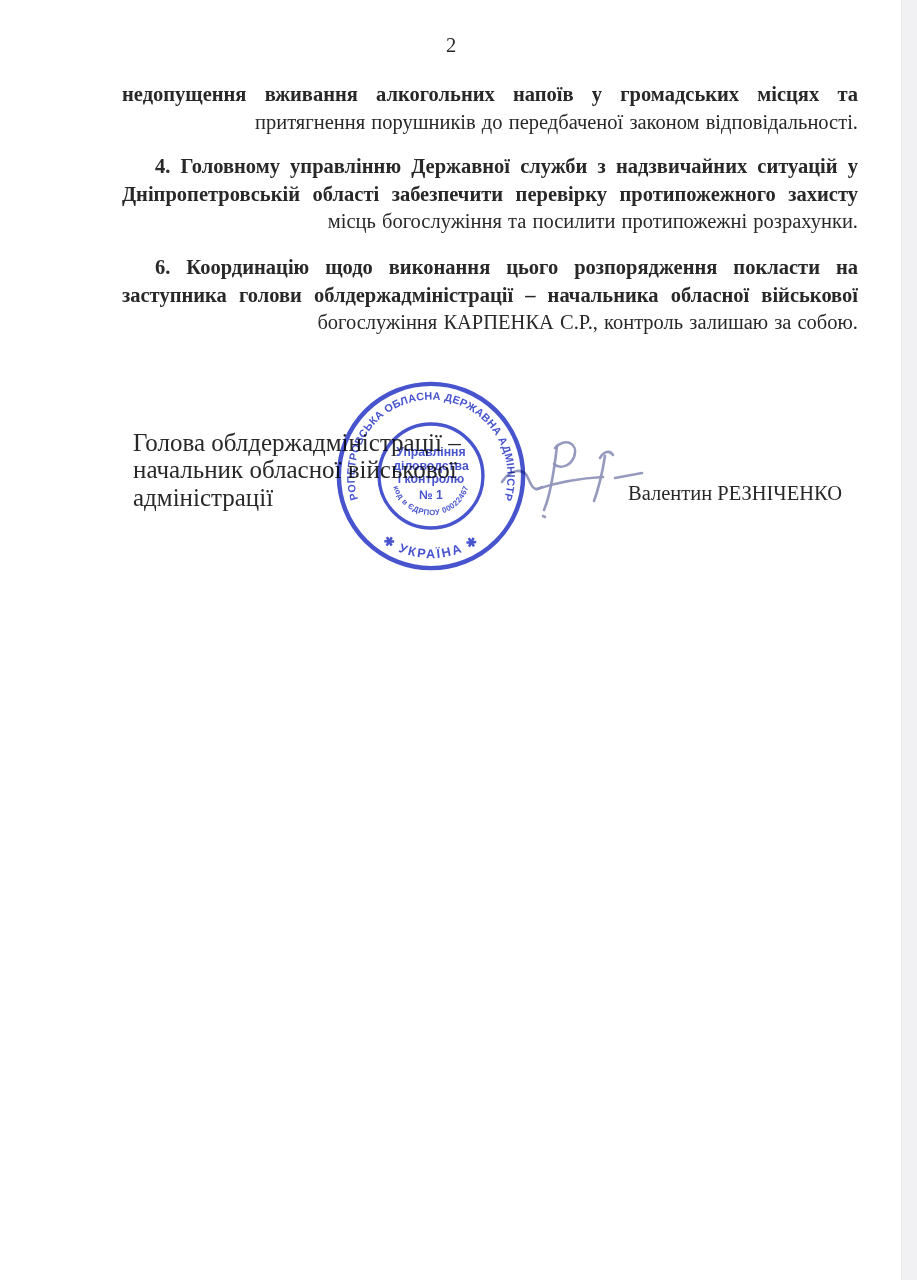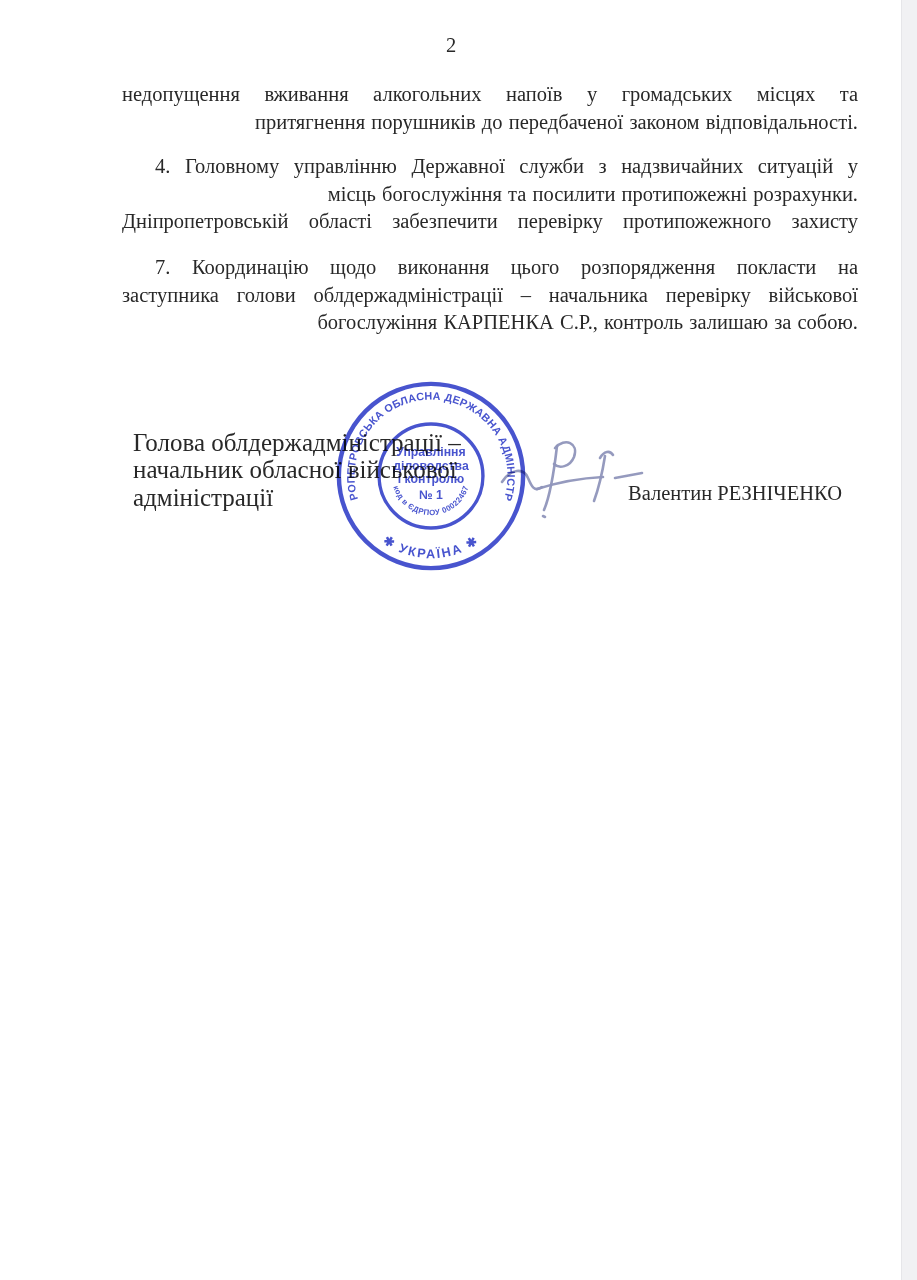--- a/index.html
+++ b/index.html
@@ -22,21 +22,21 @@
   }
   .para{
     position:absolute;left:122px;width:736px;
     font-size:20.5px;line-height:27.5px;color:var(--text-ink);
     word-spacing:1px;
   }
   .p1{top:81px;}
   .p4{top:153px;}
   .p5{top:254px;}
   .line{white-space:normal;}
-  .just{text-align:justify;text-align-last:justify;}
+  .just{text-align:justify;text-align-last:justify;font-weight:bold;}
   .last{text-align:right;}
   .indent{text-indent:33px;}
   .signoff{
     position:absolute;left:133px;top:429px;width:320px;
     font-size:25px;line-height:27.3px;color:var(--text-ink);
   }
   .signoff .sline{white-space:nowrap;}
   .official-name{
     position:absolute;left:628px;top:482px;
     font-size:20.5px;color:var(--text-ink);white-space:nowrap;text-align:right;
@@ -77,27 +77,27 @@
 
   <div class="page-number">2</div>
 
   <div class="para p1">
     <div class="line just">недопущення вживання алкогольних напоїв у громадських місцях та</div>
     <div class="line last">притягнення порушників до передбаченої законом відповідальності.</div>
   </div>
 
   <div class="para p4">
     <div class="line just indent">4. Головному управлінню Державної служби з надзвичайних ситуацій у</div>
+    <div class="line just">Дніпропетровській області забезпечити перевірку протипожежного захисту</div>
     <div class="line last">місць богослужіння та посилити протипожежні розрахунки.</div>
-    <div class="line just">Дніпропетровській області забезпечити перевірку протипожежного захисту</div>
   </div>
 
   <div class="para p5">
-    <div class="line just indent">7. Координацію щодо виконання цього розпорядження покласти на</div>
-    <div class="line just">заступника голови облдержадміністрації – начальника перевірку військової</div>
+    <div class="line just indent">6. Координацію щодо виконання цього розпорядження покласти на</div>
+    <div class="line just">заступника голови облдержадміністрації – начальника обласної військової</div>
     <div class="line last">богослужіння КАРПЕНКА С.Р., контроль залишаю за собою.</div>
   </div>
 
   <div class="signoff">
     <div class="sline">Голова облдержадміністрації –</div>
     <div class="sline">начальник обласної військової</div>
     <div class="sline">адміністрації</div>
   </div>
 
   <div class="official-name">Валентин РЕЗНІЧЕНКО</div>

